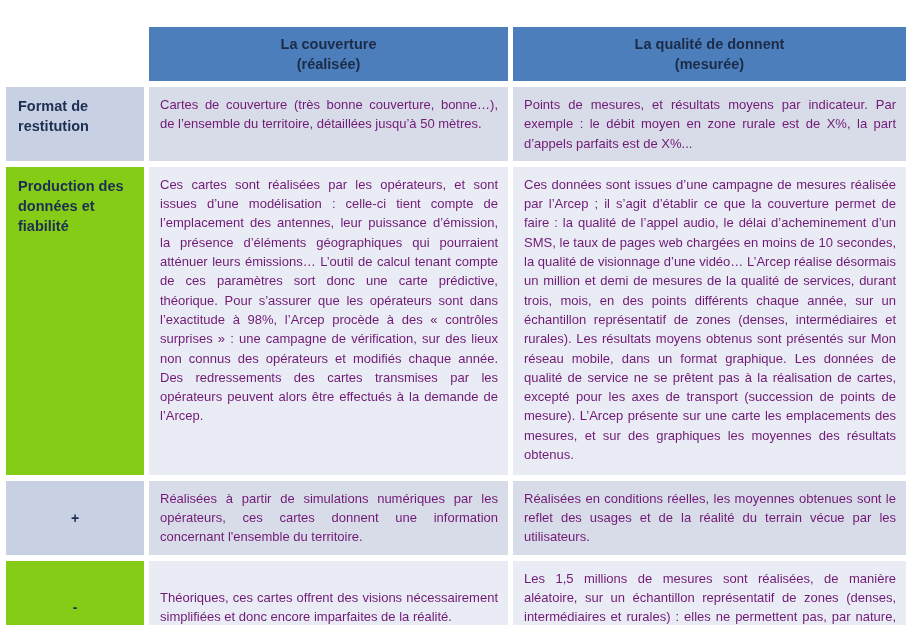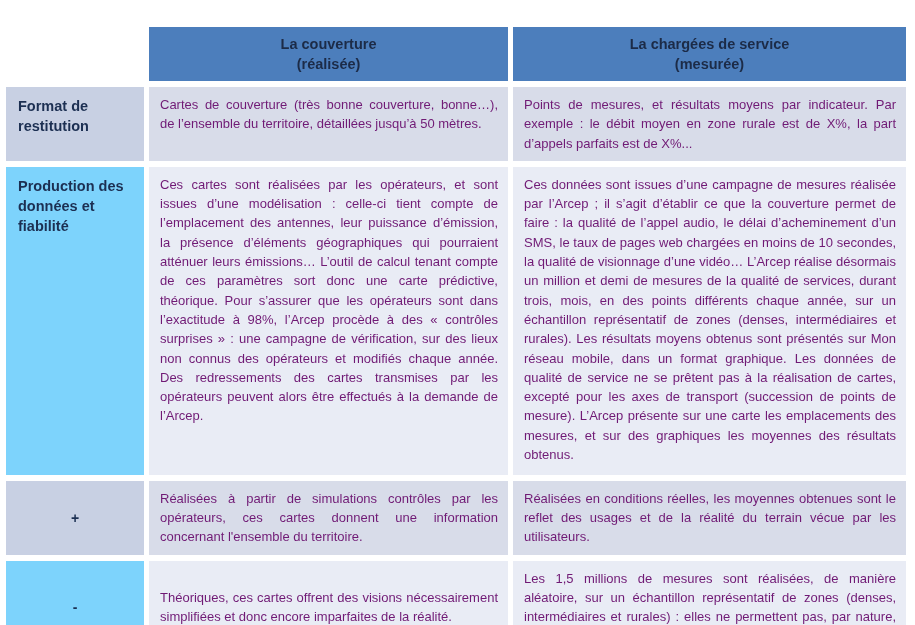--- a/index.html
+++ b/index.html
@@ -71,61 +71,61 @@
     line-height: 19.3px;
     text-align: justify;
     vertical-align: top;
     padding: 8px 10px 8px 11px;
   }
   tr.v-mid td.content-cell { vertical-align: middle; }
 
   
   tr.band-dark td.label-cell   { background: #c8d0e3; }
   tr.band-dark td.content-cell { background: #d8dce9; }
-  tr.band-light td.label-cell   { background: #7dd3fc; }
+  tr.band-light td.label-cell   { background: #84cc16; }
   tr.band-light td.content-cell { background: #e9ecf5; }
 </style>
 </head>
 <body>
 
 <div class="page">
   <table class="cmp">
     <colgroup>
       <col class="c-label">
       <col class="c-cov">
       <col class="c-qos">
     </colgroup>
     <tbody>
         <tr class="header-row">
       <td class="corner"></td>
       <th class="col-header">
         <div>La couverture</div>
         <div>(réalisée)</div>
       </th>
       <th class="col-header">
-        <div>La chargées de service</div>
+        <div>La qualité de donnent</div>
         <div>(mesurée)</div>
       </th>
     </tr>
 
     <tr class="row-1 band-dark">
       <td class="label-cell">Format de restitution</td>
       <td class="content-cell">Cartes de couverture (très bonne couverture, bonne…), de l’ensemble du territoire, détaillées jusqu’à 50 mètres.</td>
       <td class="content-cell">Points de mesures, et résultats moyens par indicateur. Par exemple : le débit moyen en zone rurale est de X%, la part d’appels parfaits est de X%...</td>
     </tr>
 
     <tr class="row-2 band-light">
       <td class="label-cell">Production des données et fiabilité</td>
       <td class="content-cell">Ces cartes sont réalisées par les opérateurs, et sont issues d’une modélisation : celle-ci tient compte de l’emplacement des antennes, leur puissance d’émission, la présence d’éléments géographiques qui pourraient atténuer leurs émissions… L’outil de calcul tenant compte de ces paramètres sort donc une carte prédictive, théorique. Pour s’assurer que les opérateurs sont dans l’exactitude à 98%, l’Arcep procède à des « contrôles surprises » : une campagne de vérification, sur des lieux non connus des opérateurs et modifiés chaque année. Des redressements des cartes transmises par les opérateurs peuvent alors être effectués à la demande de l’Arcep.</td>
       <td class="content-cell">Ces données sont issues d’une campagne de mesures réalisée par l’Arcep ; il s’agit d’établir ce que la couverture permet de faire : la qualité de l’appel audio, le délai d’acheminement d’un SMS, le taux de pages web chargées en moins de 10 secondes, la qualité de visionnage d’une vidéo… L’Arcep réalise désormais un million et demi de mesures de la qualité de services,  durant trois, mois, en des points différents chaque année, sur un échantillon représentatif de zones (denses, intermédiaires et rurales). Les résultats moyens obtenus sont présentés sur Mon réseau mobile, dans un format graphique. Les données de qualité de service ne se prêtent pas à la réalisation de cartes, excepté pour les axes de transport (succession de points de mesure). L’Arcep présente sur une carte les emplacements des mesures, et sur des graphiques les moyennes des résultats obtenus.</td>
     </tr>
 
     <tr class="row-3 band-dark v-mid">
       <td class="label-cell label-center">+</td>
-      <td class="content-cell">Réalisées à partir de simulations contrôles par les opérateurs, ces cartes donnent une information concernant l'ensemble du territoire.</td>
+      <td class="content-cell">Réalisées à partir de simulations numériques par les opérateurs, ces cartes donnent une information concernant l'ensemble du territoire.</td>
       <td class="content-cell">Réalisées en conditions réelles, les moyennes obtenues sont le reflet des usages et de la réalité du terrain vécue par les utilisateurs.</td>
     </tr>
 
     <tr class="row-4 band-light v-mid">
       <td class="label-cell label-center">-</td>
       <td class="content-cell">Théoriques, ces cartes offrent des visions nécessairement simplifiées et donc encore imparfaites de la réalité.</td>
       <td class="content-cell">Les 1,5 millions de mesures sont réalisées, de manière aléatoire, sur un échantillon représentatif de zones (denses, intermédiaires et rurales) : elles ne permettent pas, par nature, d'avoir une vision exhaustive du territoire.</td>
     </tr>
   </tbody>
     </table>

